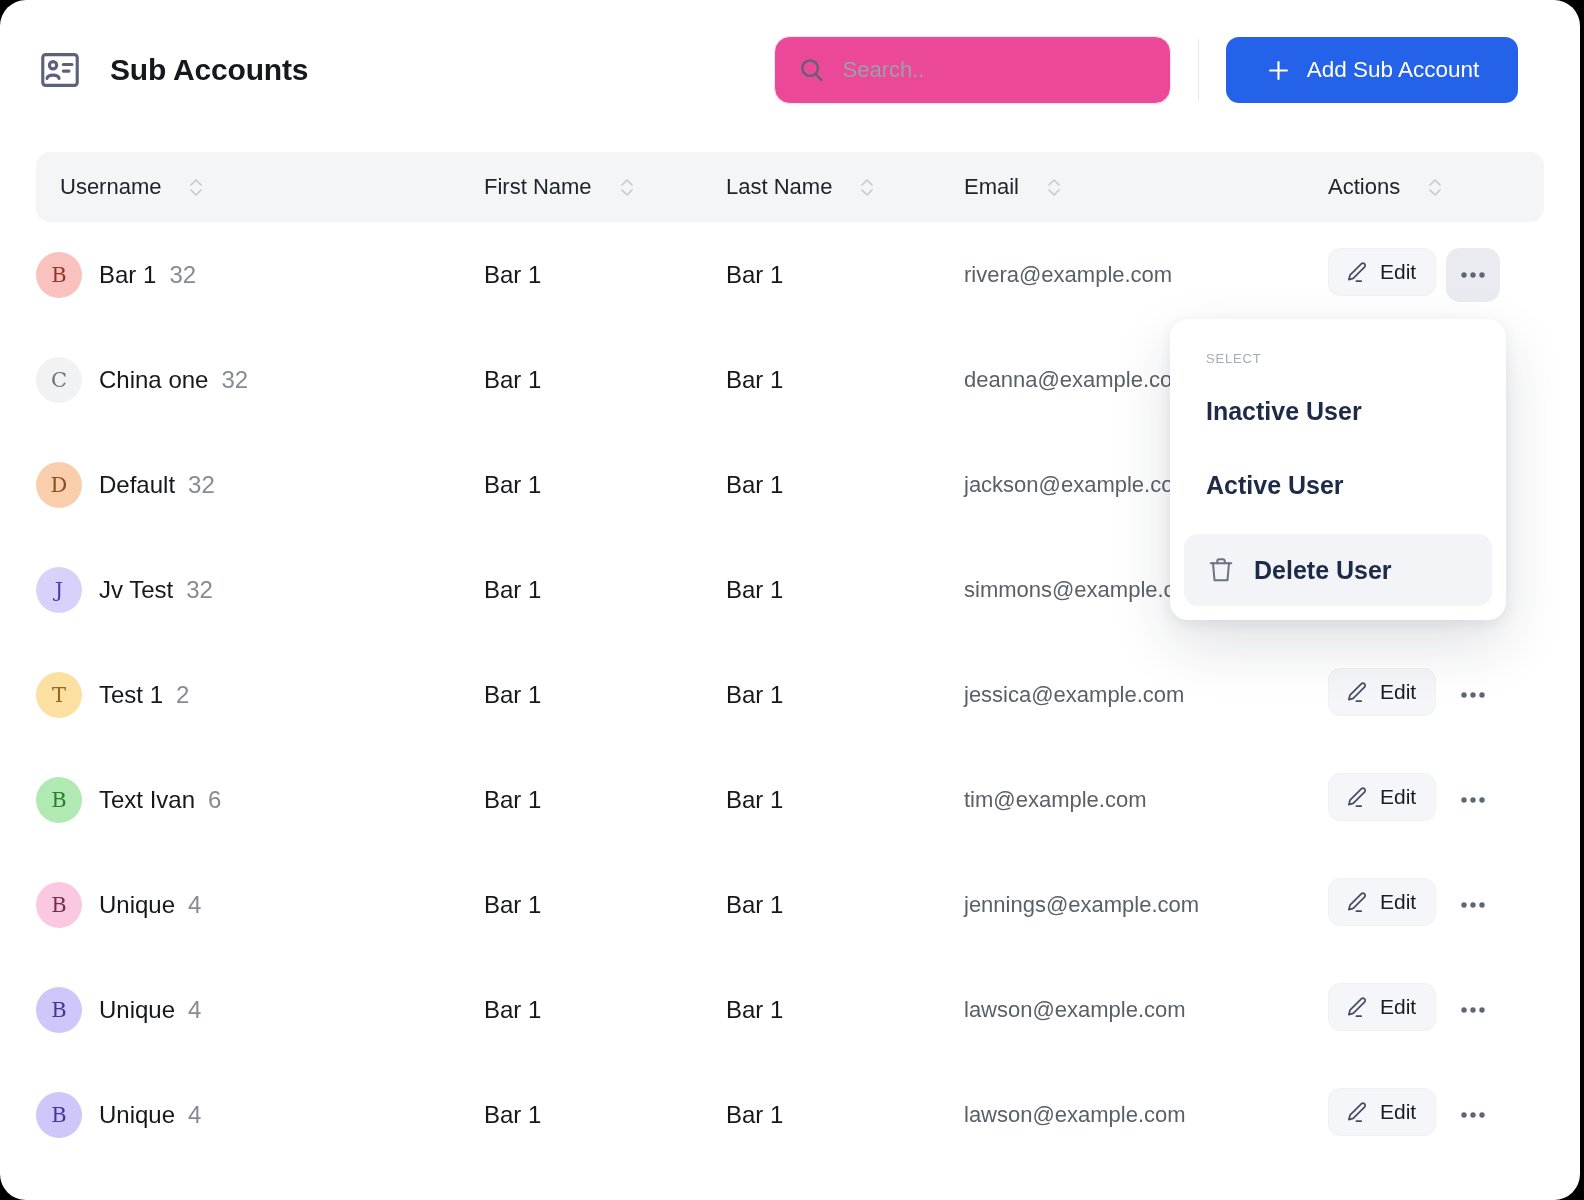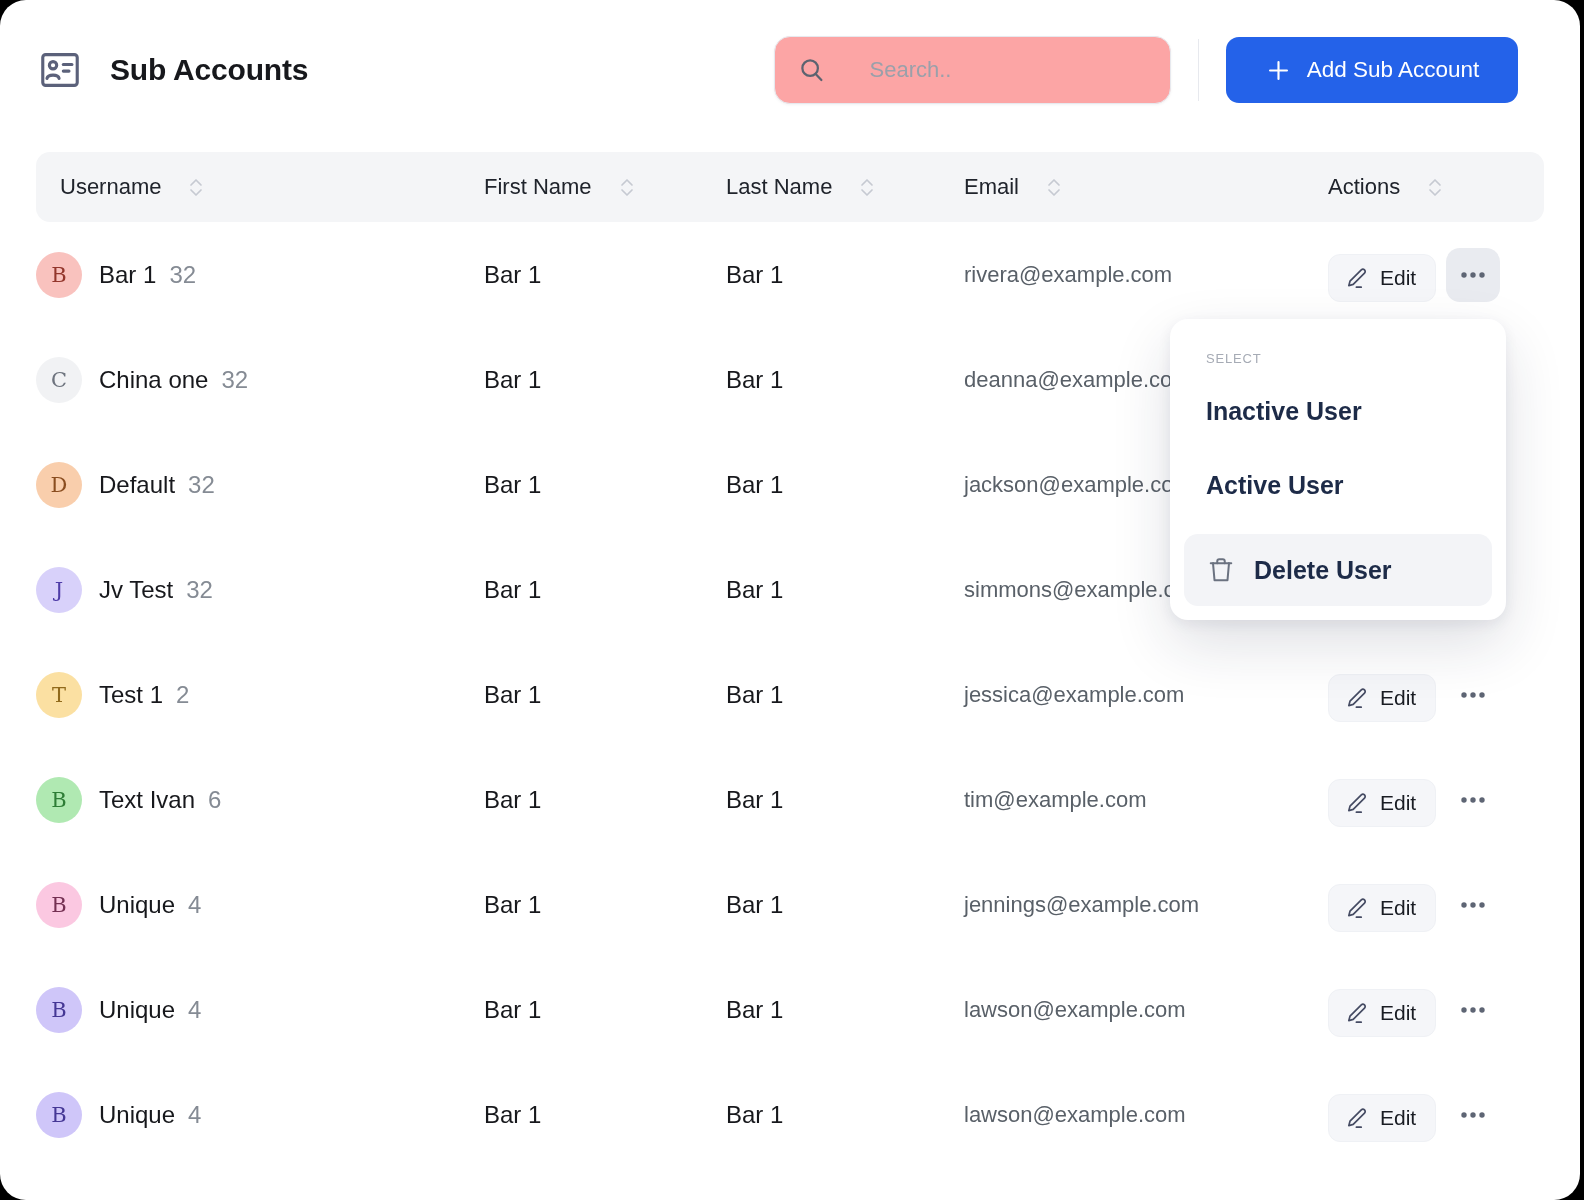--- a/index.html
+++ b/index.html
@@ -4,42 +4,42 @@
 <style>
   * { margin:0; padding:0; box-sizing:border-box; }
   html,body { width:1584px; height:1200px; background:#000; font-family:"Liberation Sans", sans-serif; }
   .card { position:relative; width:1580px; height:1200px; background:#fff; border-radius:26px; overflow:hidden; }
 
   
   .topbar { display:flex; align-items:center; margin:36px 62px 0 38px; height:68px; }
   .idcard-icon { width:44px; height:44px; flex:0 0 auto; }
   .page-title { margin-left:28px; font-size:30px; font-weight:700; color:#17181C; letter-spacing:-0.2px; }
   .spacer { flex:1; }
-  .searchbox { display:flex; align-items:center; width:397px; height:68px; border:1.5px solid #E7E9EE; border-radius:16px; padding-left:22px; gap:16px; background:#fca5a5; box-shadow:0 1px 3px rgba(16,24,40,.05);justify-content:space-between; }
+  .searchbox { display:flex; align-items:center; width:397px; height:68px; border:1.5px solid #E7E9EE; border-radius:16px; padding-left:22px; gap:16px; background:#ec4899; box-shadow:0 1px 3px rgba(16,24,40,.05); }
   .searchbox svg { flex:0 0 auto; }
   .searchbox input { border:none; outline:none; width:300px; font-size:22px; color:#30343C; font-family:"Liberation Sans", sans-serif; background:transparent; }
   .searchbox input::placeholder { color:#9AA0AA; }
   .vdivider { width:1.5px; height:62px; background:#E7E9EE; margin:0 27px; }
   .add-btn { display:flex; align-items:center; justify-content:center; gap:15px; width:292px; height:66px; border:none; border-radius:13px; background:#2462E9; color:#fff; font-size:22.5px; font-weight:500; font-family:"Liberation Sans", sans-serif; cursor:pointer; }
 
   
   .grid-cols { display:grid; grid-template-columns:444px 242px 238px 364px 1fr; align-items:center; }
   .thead { margin:48px 36px 0 36px; height:70px; background:#F4F5F7; border-radius:14px;text-align:center; }
   .th { display:flex; align-items:center; padding-left:4px; font-size:22px; font-weight:500; color:#20242C; cursor:pointer; }
   .th.first { padding-left:24px; }
   .th .sort { margin-left:27px; display:flex; }
   .tbody { margin:0 36px; }
   .trow { height:105px; }
   .cell-user { display:flex; align-items:center; }
   .avatar { width:46px; height:46px; border-radius:50%; display:flex; align-items:center; justify-content:center; font-family:"DejaVu Serif", serif; font-size:21px; font-weight:500; flex:0 0 auto; }
   .uname { margin-left:17px; font-size:24px; font-weight:500; color:#17181C; }
   .ucount { margin-left:13px; font-size:24px; color:#858B94; }
   .cell-name { padding-left:4px; font-size:24px; font-weight:500; color:#17181C; }
   .cell-email { padding-left:4px; font-size:22px; color:#596068; white-space:nowrap; }
-  .cell-actions { display:flex; align-items:flex-end; gap:10px; padding-left:4px; }
+  .cell-actions { display:flex; align-items:flex-start; gap:10px; padding-left:4px; }
   .edit-btn { display:flex; align-items:center; gap:11px; height:48px; padding:0 19px 0 16px; background:#F5F6F9; border:1px solid #EFF1F5; border-radius:12px; font-size:21px; font-weight:500; color:#191C23; font-family:"Liberation Sans", sans-serif; cursor:pointer; }
   .dots-btn { width:54px; height:54px; border-radius:14px; display:flex; align-items:center; justify-content:center; background:transparent; border:none; cursor:pointer; }
   .dots-btn.open { background:#E9EBF0; }
 
   
   .dropdown { position:absolute; left:1170px; top:319px; width:336px; background:#fff; border-radius:18px; padding:32px 14px 14px 14px; box-shadow:0 24px 60px rgba(25,35,65,.14), 0 4px 14px rgba(25,35,65,.07); z-index:5; }
   .dd-label { margin-left:22px; font-size:13px; font-weight:500; letter-spacing:0.8px; color:#A6ABB5; }
   .dd-items { margin-top:16px; }
   .dd-item { height:58px; display:flex; align-items:center; gap:18px; padding-left:22px; border-radius:14px; font-size:25px; font-weight:700; color:#1D2B48; cursor:pointer; }
   .dd-item + .dd-item { margin-top:16px; }

